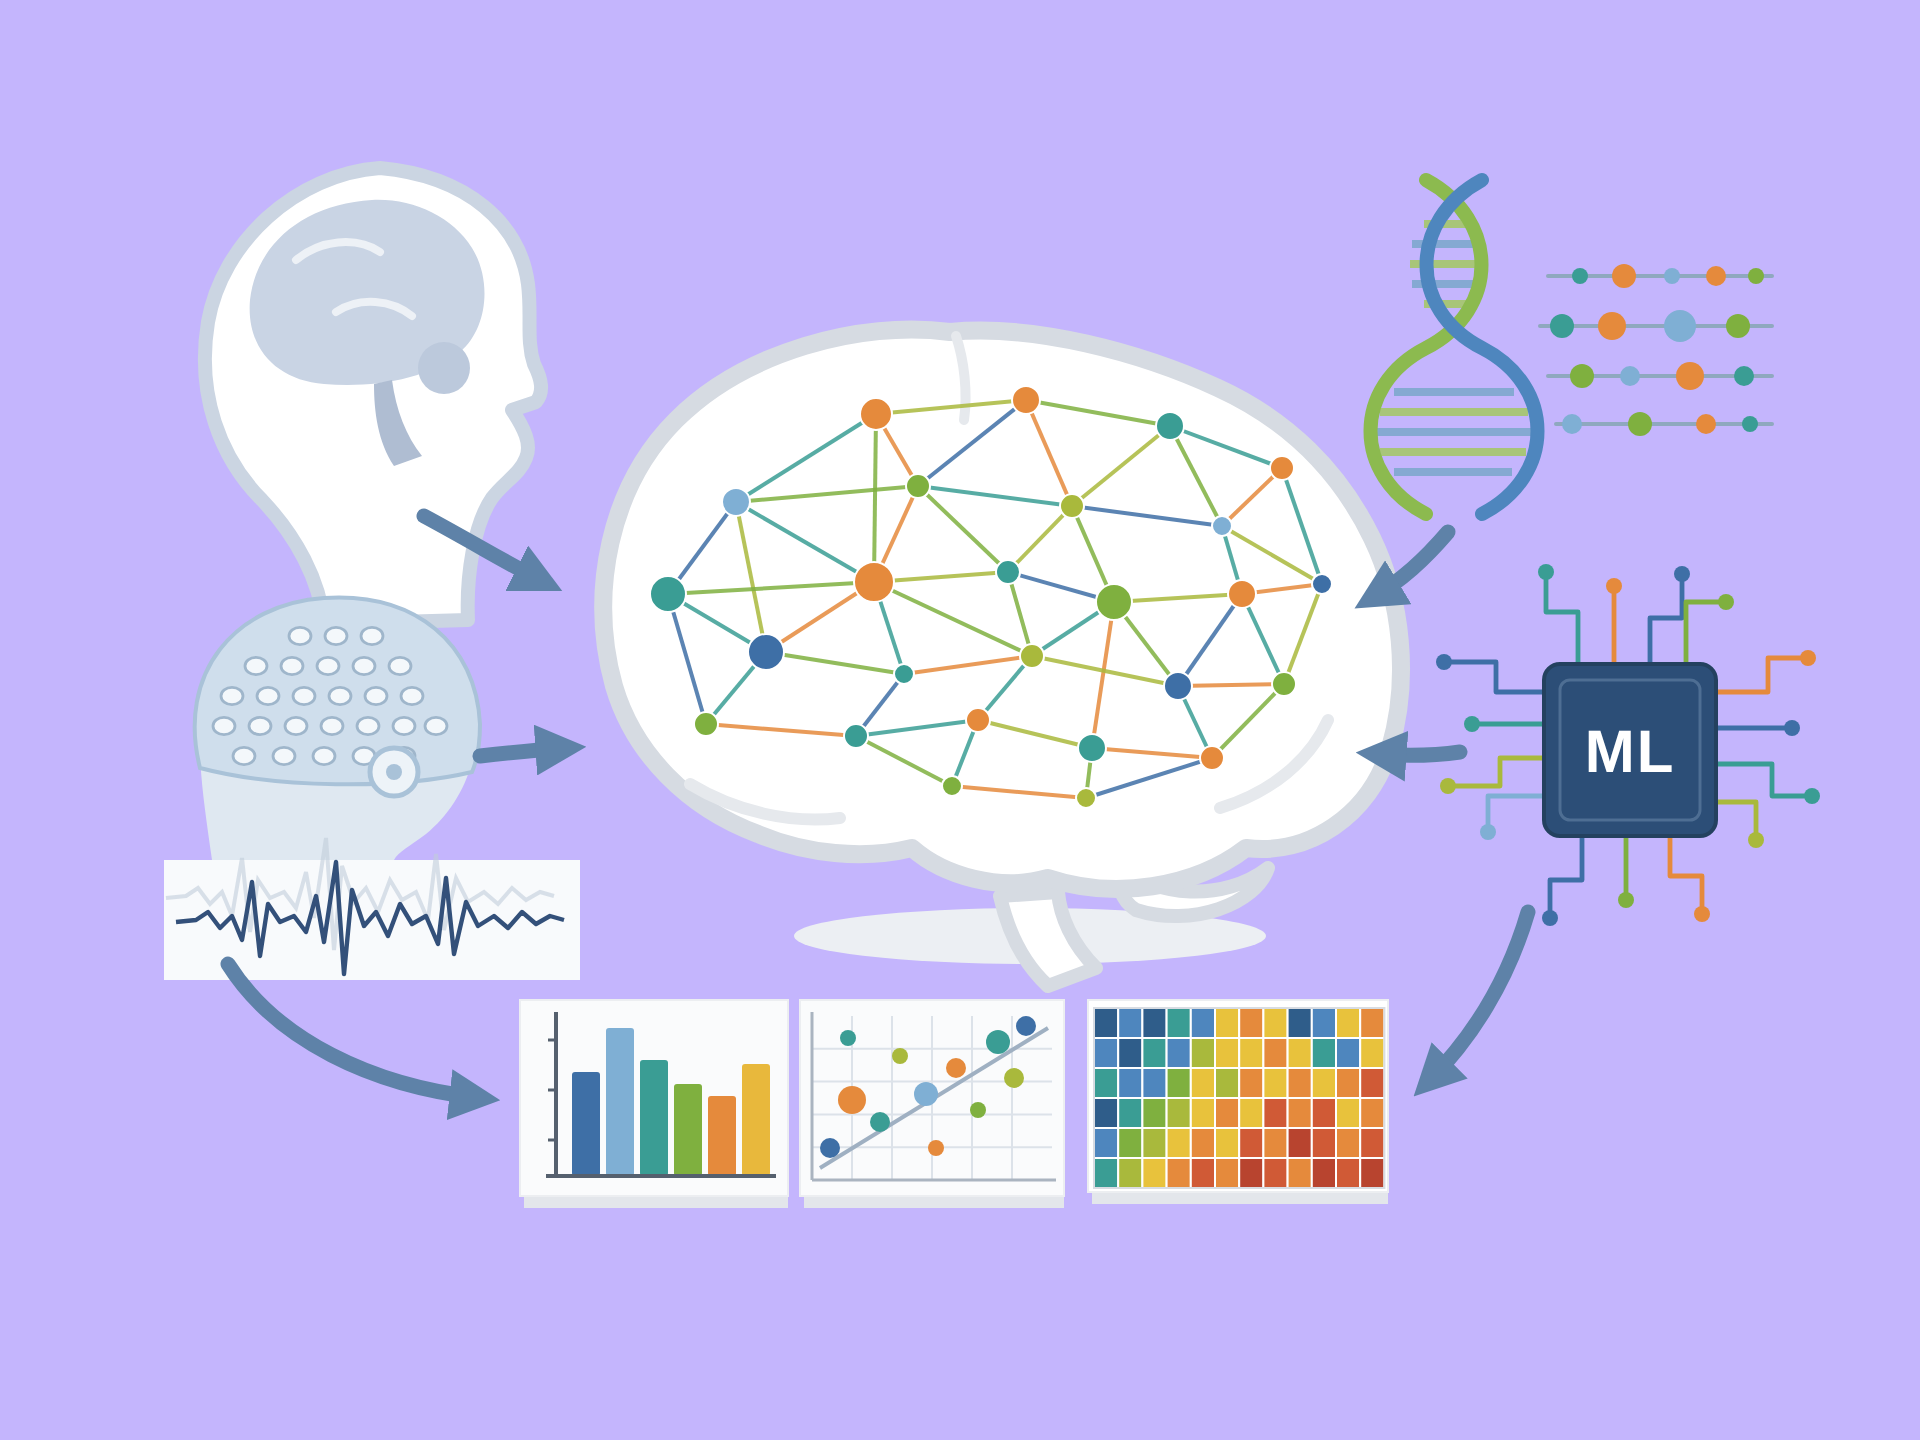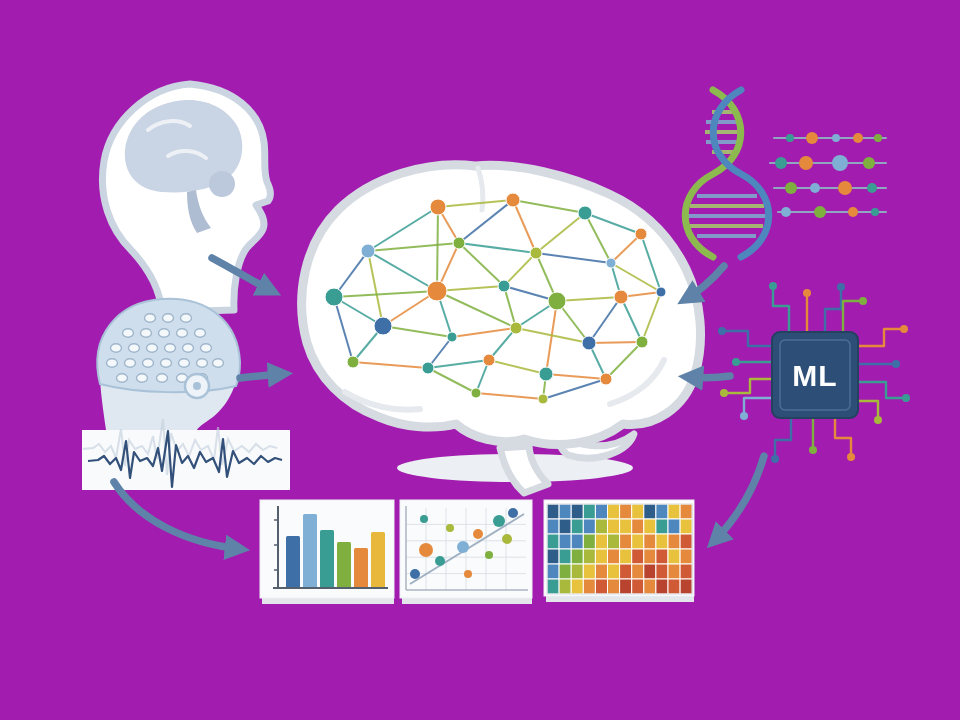--- a/index.html
+++ b/index.html
@@ -1,16 +1,16 @@
 <!DOCTYPE html>
 <html><head>
 <meta charset="utf-8">
 <style>
   html,body{margin:0;padding:0;background:#ffffff;font-family:"Liberation Sans",sans-serif;}
-  .canvas{position:relative;width:960px;height:720px;background:#a21caf;overflow:hidden;}
+  .canvas{position:relative;width:960px;height:720px;background:#c4b5fd;overflow:hidden;}
   svg text{font-family:"Liberation Sans",sans-serif;}
   .flow-arrow{fill:none;stroke-width:7.5;stroke-linecap:round;}
 </style>
 </head>
 <body>
 
 <div class="canvas">
 <svg width="960" height="720" viewBox="0 0 960 720" role="img">
   <defs>
     <marker id="arrowhead" viewBox="0 0 10 10" refX="6" refY="5" markerWidth="3.4" markerHeight="3.4" orient="auto-start-reverse">

